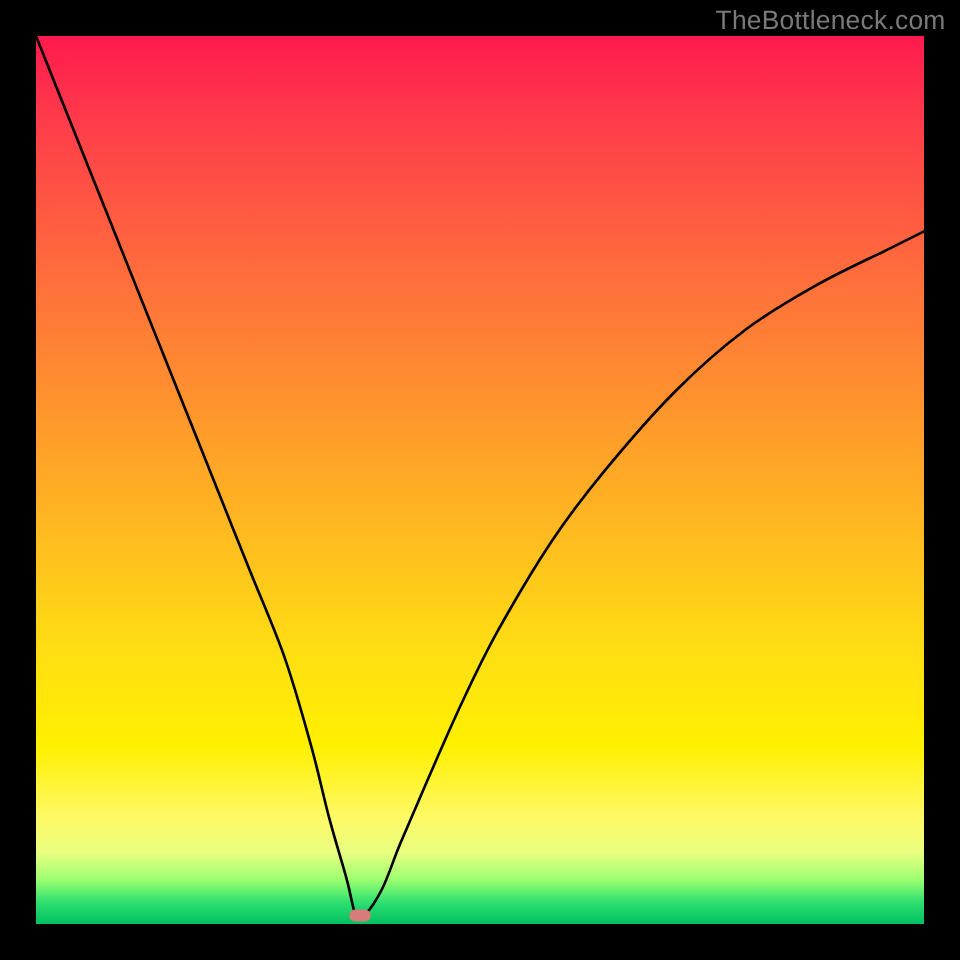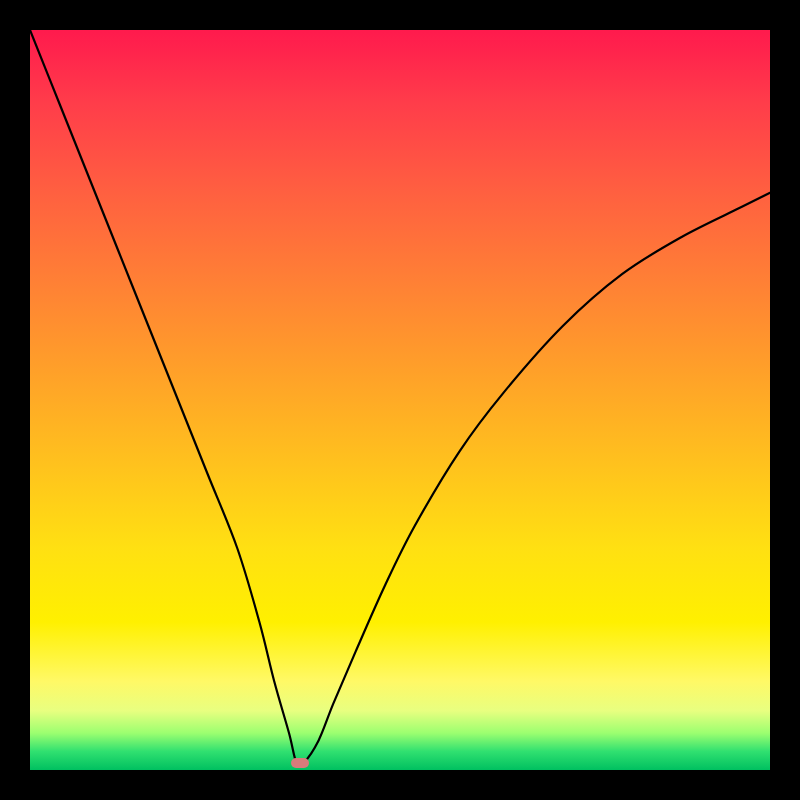--- a/index.html
+++ b/index.html
@@ -65,19 +65,20 @@
     width: 18px;
     height: 10px;
     border-radius: 5px;
     background: #d77b7b;
   }
 </style>
 </head>
 <body>
 
 <div class="frame">
+  <div class="watermark">TheBottleneck.com</div>
   <div class="plot">
     <svg class="curve" viewBox="0 0 740 740" preserveAspectRatio="none">
       <path fill="none" stroke-width="2.2" stroke-linecap="round" d="M 0.00 0.00 C 4.93 12.33, 19.73 49.33, 29.60 74.00 C 39.47 98.67, 49.33 123.33, 59.20 148.00 C 69.07 172.67, 78.93 197.33, 88.80 222.00 C 98.67 246.67, 108.53 271.33, 118.40 296.00 C 128.27 320.67, 138.13 345.33, 148.00 370.00 C 157.87 394.67, 167.73 419.33, 177.60 444.00 C 187.47 468.67, 198.57 493.33, 207.20 518.00 C 215.83 542.67, 223.23 569.80, 229.40 592.00 C 235.57 614.20, 239.27 632.70, 244.20 651.20 C 249.13 669.70, 255.30 689.43, 259.00 703.00 C 262.70 716.57, 263.93 727.67, 266.40 732.60 C 268.87 737.53, 270.10 736.30, 273.80 732.60 C 277.50 728.90, 283.67 720.27, 288.60 710.40 C 293.53 700.53, 297.23 688.20, 303.40 673.40 C 309.57 658.60, 316.97 641.33, 325.60 621.60 C 334.23 601.87, 345.33 575.97, 355.20 555.00 C 365.07 534.03, 372.47 518.00, 384.80 495.80 C 397.13 473.60, 414.40 444.00, 429.20 421.80 C 444.00 399.60, 456.33 383.57, 473.60 362.60 C 490.87 341.63, 513.07 315.73, 532.80 296.00 C 552.53 276.27, 572.27 259.00, 592.00 244.20 C 611.73 229.40, 631.47 218.30, 651.20 207.20 C 670.93 196.10, 695.60 185.00, 710.40 177.60 C 725.20 170.20, 735.07 165.27, 740.00 162.80" stroke="#000000"></path>
     </svg>
     <div class="marker" style="left: 261.1px; bottom: 2px;"></div>
   </div>
 </div>
 
 </body></html>

